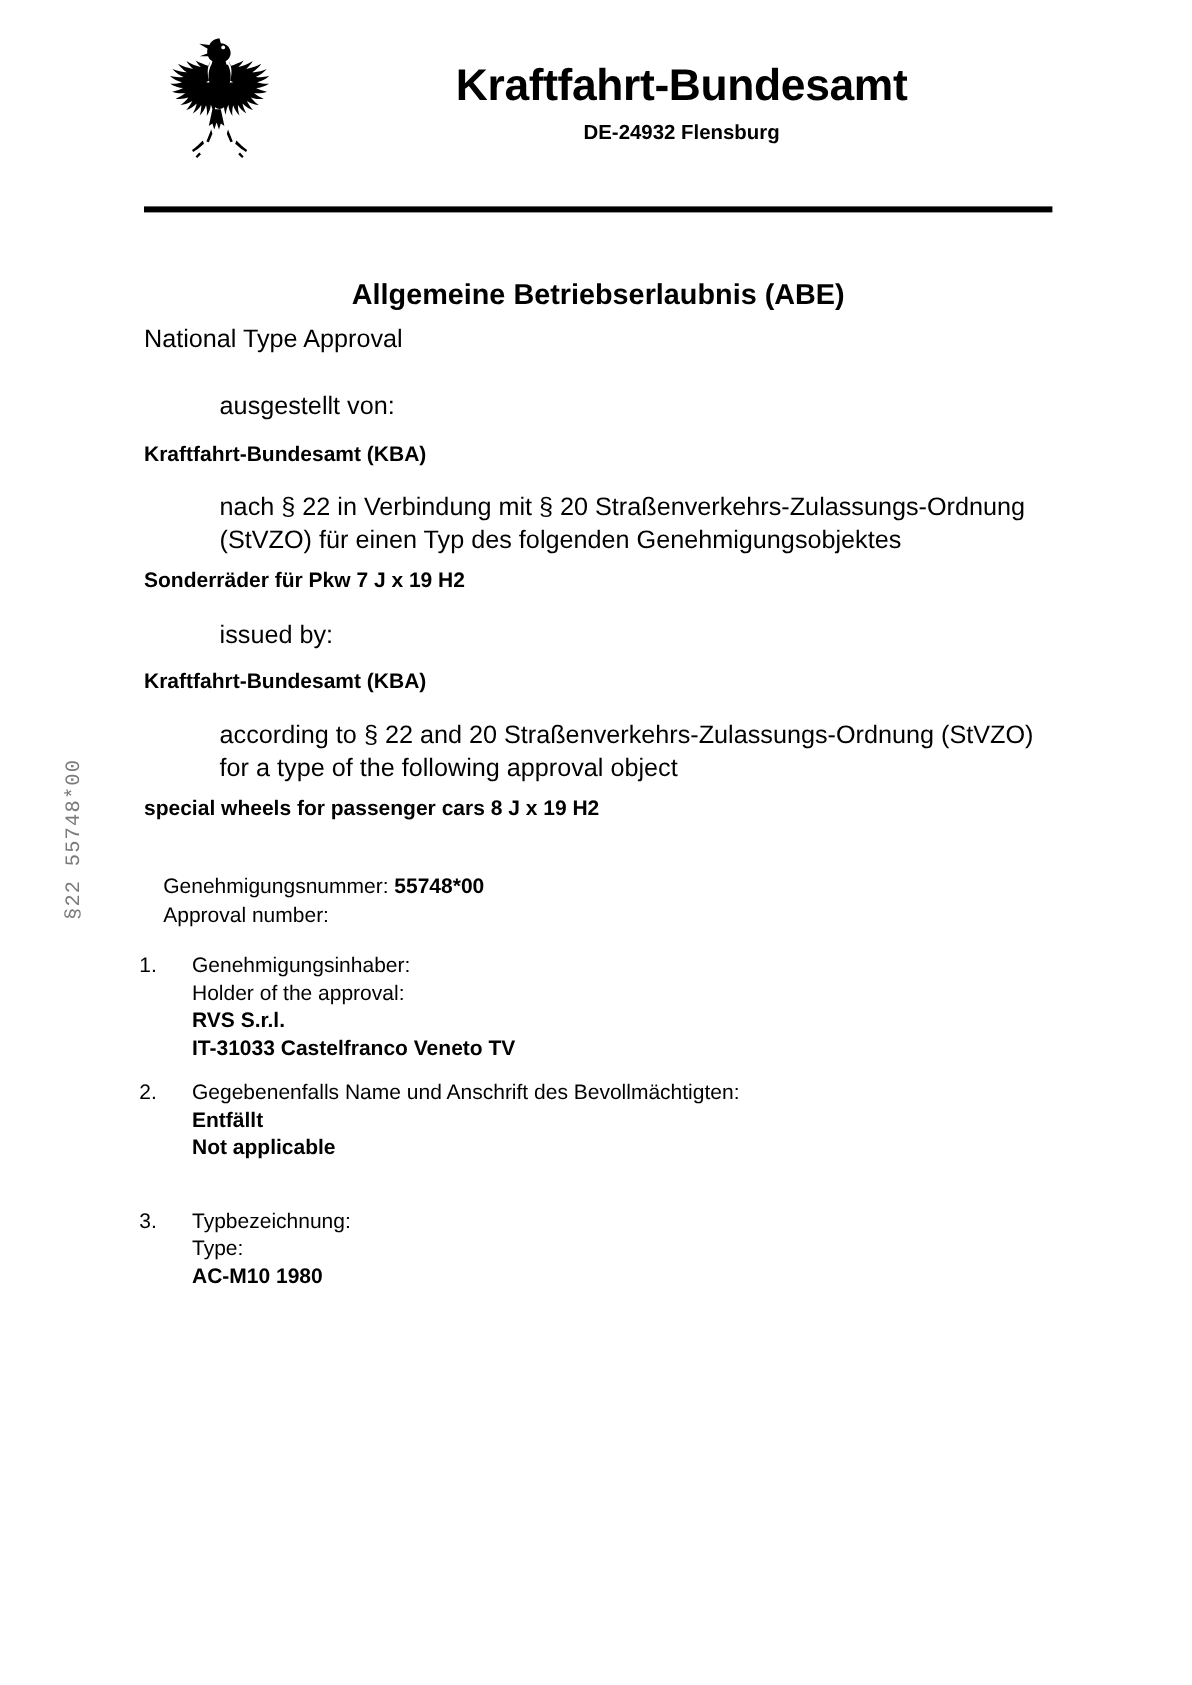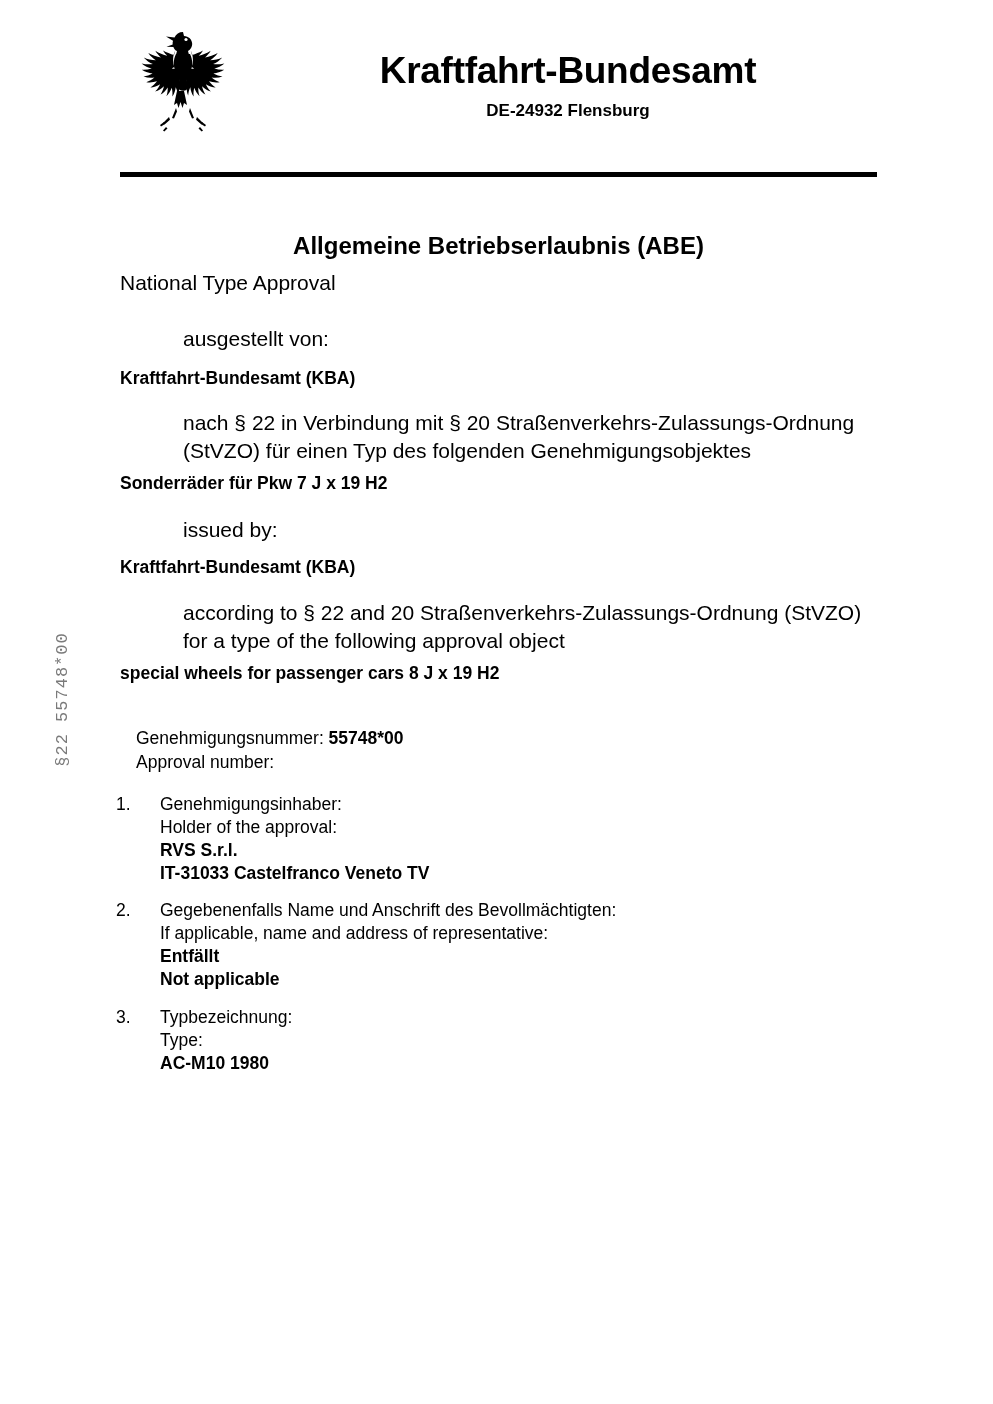--- a/index.html
+++ b/index.html
@@ -211,21 +211,20 @@
       <div>Holder of the approval:</div>
       <div class="b">RVS S.r.l.</div>
       <div class="b">IT-31033 Castelfranco Veneto TV</div>
     </div>
   </div>
 
   <div class="item" style="top:899px;">
     <div class="idx">2.</div>
     <div class="content">
       <div>Gegebenenfalls Name und Anschrift des Bevollmächtigten:</div>
-      <div>If applicable, name and address of  representative:</div>
       <div class="b">Entfällt</div>
       <div class="b">Not applicable</div>
     </div>
   </div>
 
   <div class="item" style="top:1006px;">
     <div class="idx">3.</div>
     <div class="content">
       <div>Typbezeichnung:</div>
       <div>Type:</div>

